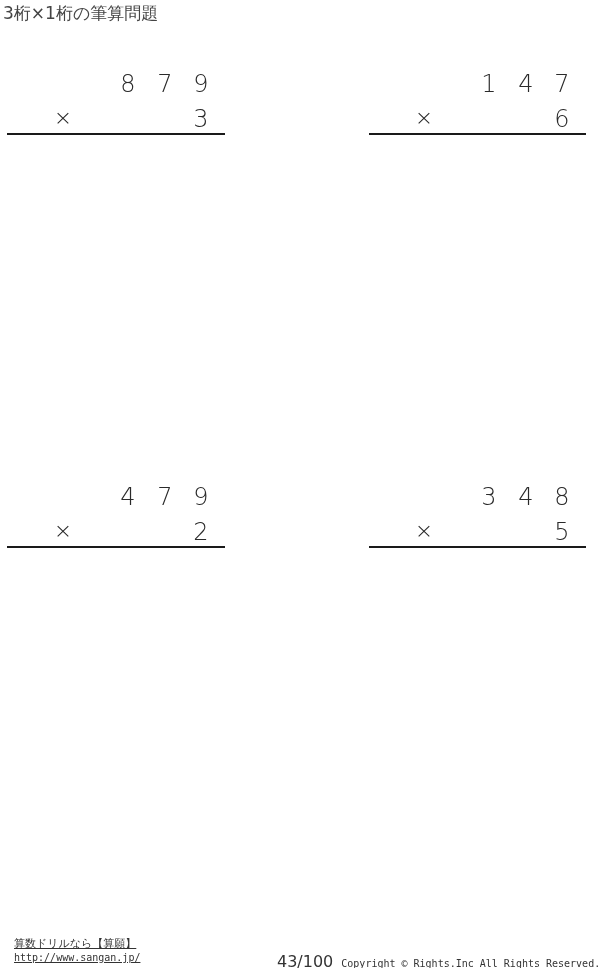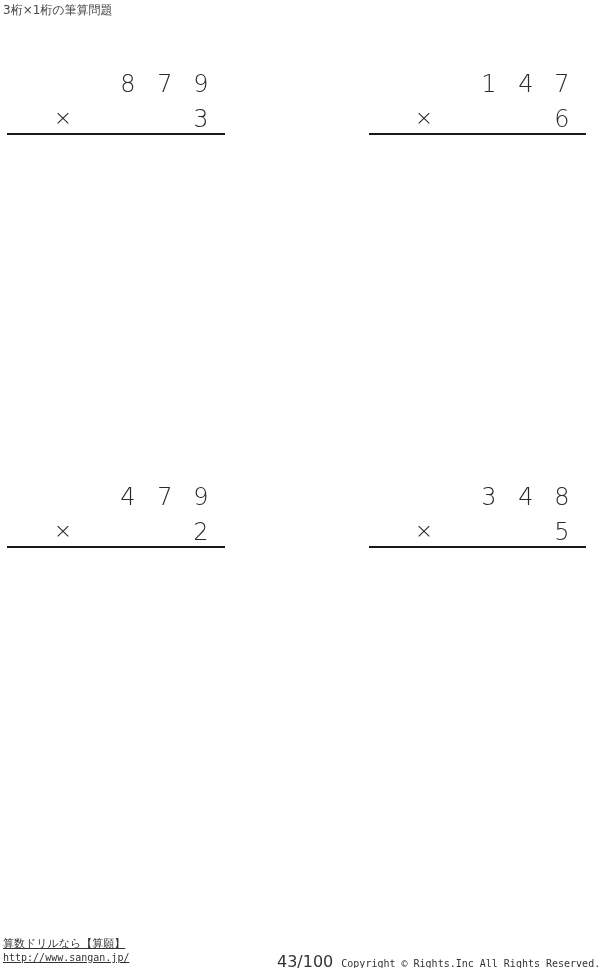--- a/index.html
+++ b/index.html
@@ -12,21 +12,21 @@
       height: 968px;
       position: relative;
       overflow: hidden;
       color: #222222;
       font-family: "DejaVu Sans", sans-serif;
     }
     .page-title {
       position: absolute;
       left: 3px;
       top: 2px;
-      font-size: 12px;
+      font-size: 17px;
       color: #444444;
       letter-spacing: 0px;
     }
     .problem {
       position: absolute;
       width: 220px;
       height: 70px;
     }
     .digit {
       position: absolute;
@@ -47,21 +47,21 @@
       text-align: center;
       font-weight: 200;
     }
     .rule {
       position: absolute;
       height: 2px;
       background: #1a1a1a;
     }
     .footer-links {
       position: absolute;
-      left: 3px;
+      left: 14px;
       top: 937px;
       font-size: 11px;
       line-height: 14px;
       color: #333333;
     }
     .footer-links a {
       color: #333333;
       text-decoration: underline;
       display: block;
     }

